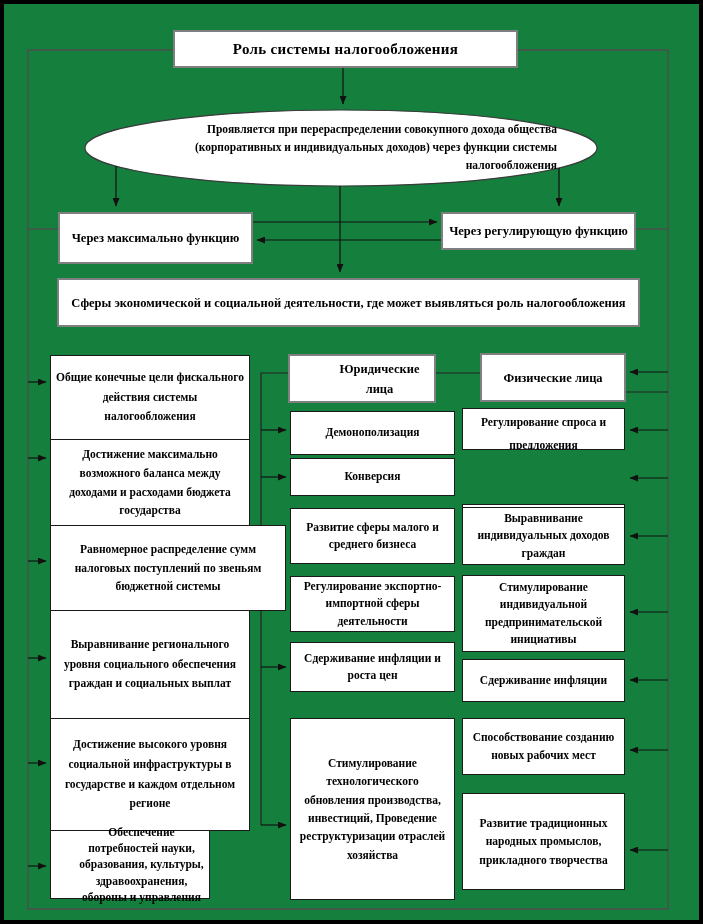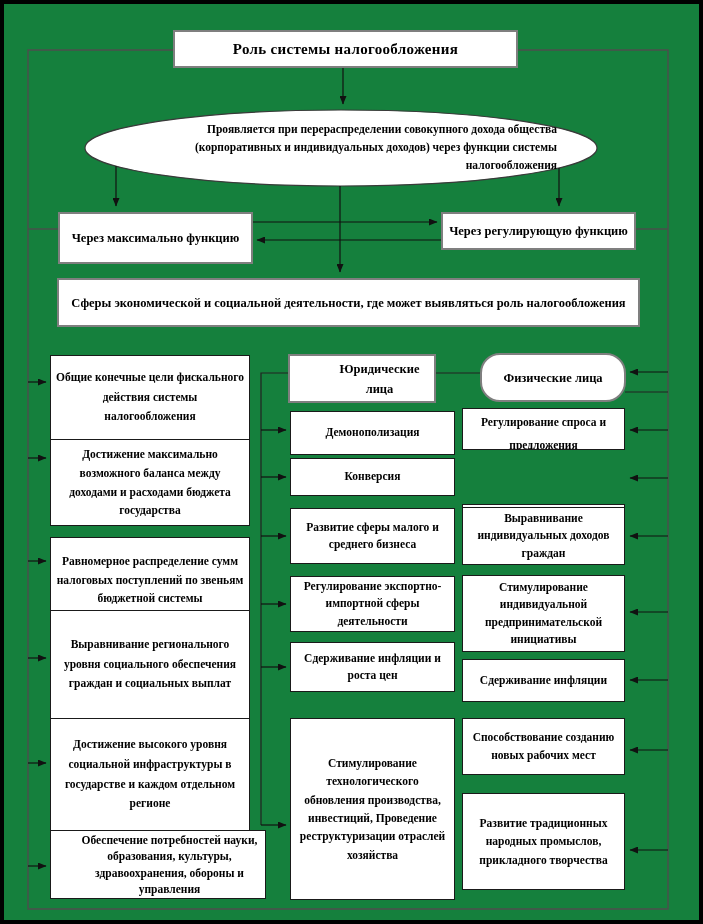--- a/index.html
+++ b/index.html
@@ -102,30 +102,30 @@
   <div class="node accent banner" style="left:57px;top:278px;width:583px;height:49px;">
     <span>Сферы экономической и социальной деятельности, где может выявляться роль налогообложения</span>
   </div>
 
   <div class="node plain" style="left:50px;top:355px;width:200px;height:85px;line-height:1.7;">
     <span>Общие конечные цели фискального действия системы налогообложения</span>
   </div>
   <div class="node plain" style="left:50px;top:439px;width:200px;height:87px;line-height:1.65;">
     <span>Достижение максимально возможного баланса между доходами и расходами бюджета государства</span>
   </div>
-  <div class="node plain" style="left:50px;top:525px;width:200px;height:86px;line-height:1.65;margin-top:12px;">
+  <div class="node plain" style="left:50px;top:525px;width:236px;height:86px;line-height:1.65;">
     <span>Равномерное распределение сумм налоговых поступлений по звеньям бюджетной системы</span>
   </div>
   <div class="node plain" style="left:50px;top:610px;width:200px;height:109px;line-height:1.7;">
     <span>Выравнивание регионального уровня социального обеспечения граждан и социальных выплат</span>
   </div>
   <div class="node plain" style="left:50px;top:718px;width:200px;height:113px;line-height:1.7;">
     <span>Достижение высокого уровня социальной инфраструктуры в государстве и каждом отдельном регионе</span>
   </div>
-  <div class="node plain" style="left:50px;top:830px;width:216px;height:69px;line-height:1.4;padding-left:28px;">
+  <div class="node plain" style="left:50px;top:830px;width:160px;height:69px;line-height:1.4;padding-left:28px;">
     <span>Обеспечение потребностей науки, образования, культуры, здравоохранения, обороны и управления</span>
   </div>
 
   <div class="node accent hdr" style="left:288px;top:354px;width:148px;height:49px;padding-left:40px;">
     <span>Юридические лица</span>
   </div>
   <div class="node plain" style="left:290px;top:411px;width:165px;height:44px;">
     <span>Демонополизация</span>
   </div>
   <div class="node plain" style="left:290px;top:458px;width:165px;height:38px;">
@@ -137,21 +137,21 @@
   <div class="node plain" style="left:290px;top:576px;width:165px;height:56px;">
     <span>Регулирование экспортно-импортной сферы деятельности</span>
   </div>
   <div class="node plain" style="left:290px;top:642px;width:165px;height:50px;">
     <span>Сдерживание инфляции и роста цен</span>
   </div>
   <div class="node plain" style="left:290px;top:718px;width:165px;height:182px;line-height:1.6;">
     <span>Стимулирование технологического обновления производства, инвестиций, Проведение реструктуризации отраслей хозяйства</span>
   </div>
 
-  <div class="node accent hdr" style="left:480px;top:353px;width:146px;height:49px;border-radius:20px;">
+  <div class="node accent hdr" style="left:480px;top:353px;width:146px;height:49px;">
     <span>Физические лица</span>
   </div>
   <div class="node plain clip" style="left:462px;top:408px;width:163px;height:42px;">
     <span class="inner">Регулирование спроса и предложения</span>
   </div>
   <div class="node plain" style="left:462px;top:460px;width:163px;height:38px;margin-top:44px;">
     <span>Стимулирование сбережений</span>
   </div>
   <div class="node plain" style="left:462px;top:507px;width:163px;height:58px;">
     <span>Выравнивание индивидуальных доходов граждан</span>

